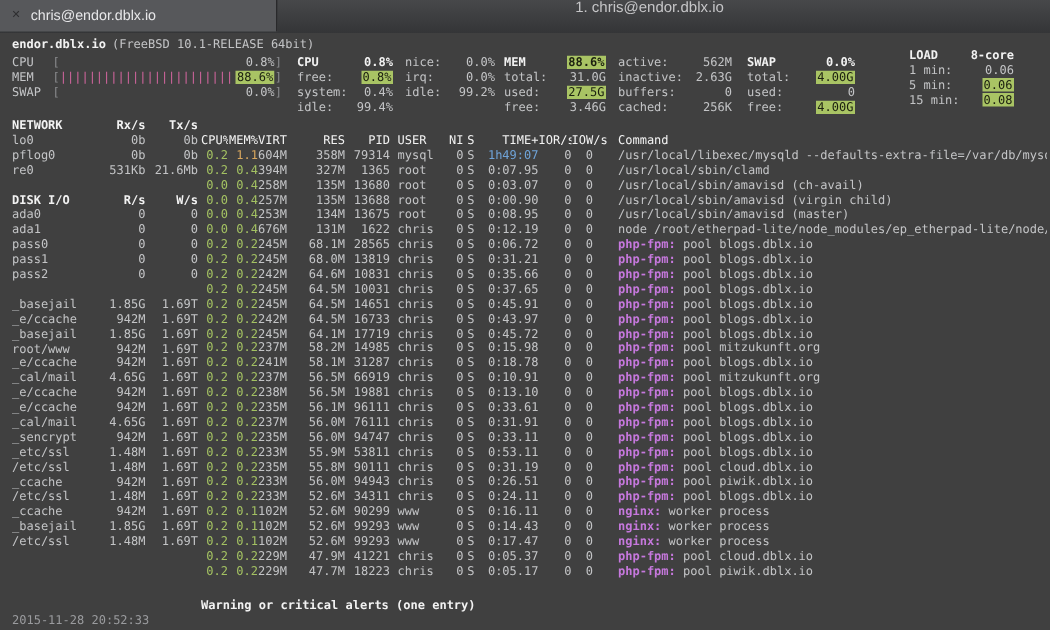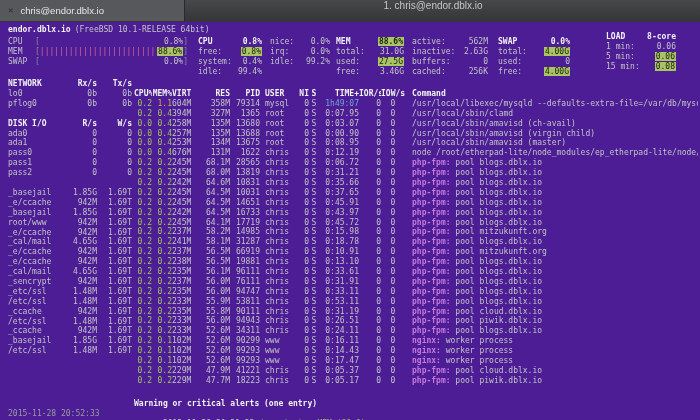--- a/index.html
+++ b/index.html
@@ -7,21 +7,21 @@
   #window{position:relative;width:700px;height:420px;background:#202124;overflow:hidden}
 
   
   #titlebar{position:absolute;top:0;left:0;right:0;height:22px;background:linear-gradient(#47484a,#343537);border-bottom:1px solid #18181a}
   .tab{position:absolute;left:0;top:0;bottom:1px;width:168px;background:#57585b;border-right:1px solid #29292b;display:flex;align-items:center;padding:0 8px;gap:7px}
   .tab-close{color:#2e2e30;font-size:9px;line-height:1}
   .tab-label{color:#e7e7e9;font:9.5px "Liberation Sans",sans-serif;white-space:nowrap;overflow:hidden}
   .win-title{position:absolute;left:170px;right:4px;top:0;height:22px;line-height:22px;text-align:center;color:#c5c5c7;font:10px "Liberation Sans",sans-serif}
 
   
-  #term{position:absolute;top:22px;left:0;right:0;bottom:0;background:#4c1d95;color:#c3c4c6;font-size:8px}
+  #term{position:absolute;top:22px;left:0;right:0;bottom:0;background:#404040;color:#c3c4c6;font-size:8px}
   .abs{position:absolute}
   .ttl{color:#f2f2f2;font-weight:bold}
   .dim{color:#9a9b9e}
   .hl{background:#a9c464;color:#1c2010;padding:0 1px}
   .grn{color:#a3c162}
   .amb{color:#d9a75e}
   .blu{color:#6fa3d8}
   .mag{color:#c678dd;font-weight:bold}
 
   #header-line{left:8px;right:5px;top:3px;height:10px;line-height:10px;display:flex;justify-content:space-between;white-space:pre}
@@ -71,21 +71,21 @@
   .c2{width:28px;text-align:left}
   .c3{width:30px;text-align:right}
   .c4{width:30px;text-align:right}
   .c5{width:32px;padding-left:5px}
   .c6{width:12px;text-align:right}
   .c7{width:10px;text-align:center}
   .c8{width:40px;text-align:right}
   .c9{width:22px;text-align:right}
   .c10{width:24px;text-align:center}
   .c11{flex:1;padding-left:7px}
-  .phead .pc{color:#f2f2f2;font-weight:bold}
+  .phead .pc{color:#f2f2f2;font-weight:normal}
 
   
   #alert-title{left:134px;top:377px;height:10px;line-height:10px}
   #clock{left:8px;top:387px;height:10px;line-height:10px}
   #alert-entry{left:134px;top:387px;height:10px;line-height:10px;white-space:pre}
   #alert-entry .st{margin-left:5px;color:#9a9b9e}
   #alert-entry .mt{margin-left:5px}
 </style>
 </head>
 <body>
@@ -139,20 +139,21 @@
 
     <div class="abs" id="tasks-line">
       
     </div>
 
     <div class="abs" id="sidebar">
       <div class="spanel" id="net-panel">
           <div class="sdrow hd"><span class="sdname">NETWORK</span><span class="sdv1">Rx/s</span><span class="sdv2">Tx/s</span></div>
           <div class="sdrow"><span class="sdname">lo0</span><span class="sdv1">0b</span><span class="sdv2">0b</span></div>
           <div class="sdrow"><span class="sdname">pflog0</span><span class="sdv1">0b</span><span class="sdv2">0b</span></div>
+          <div class="sdrow"><span class="sdname">re0</span><span class="sdv1">531Kb</span><span class="sdv2">21.6Mb</span></div>
         </div>
       <div class="spanel" id="disk-panel">
           <div class="sdrow hd"><span class="sdname">DISK I/O</span><span class="sdv1">R/s</span><span class="sdv2">W/s</span></div>
           <div class="sdrow"><span class="sdname">ada0</span><span class="sdv1">0</span><span class="sdv2">0</span></div>
           <div class="sdrow"><span class="sdname">ada1</span><span class="sdv1">0</span><span class="sdv2">0</span></div>
           <div class="sdrow"><span class="sdname">pass0</span><span class="sdv1">0</span><span class="sdv2">0</span></div>
           <div class="sdrow"><span class="sdname">pass1</span><span class="sdv1">0</span><span class="sdv2">0</span></div>
           <div class="sdrow"><span class="sdname">pass2</span><span class="sdv1">0</span><span class="sdv2">0</span></div>
         </div>
       <div class="spanel" id="fs-panel">

